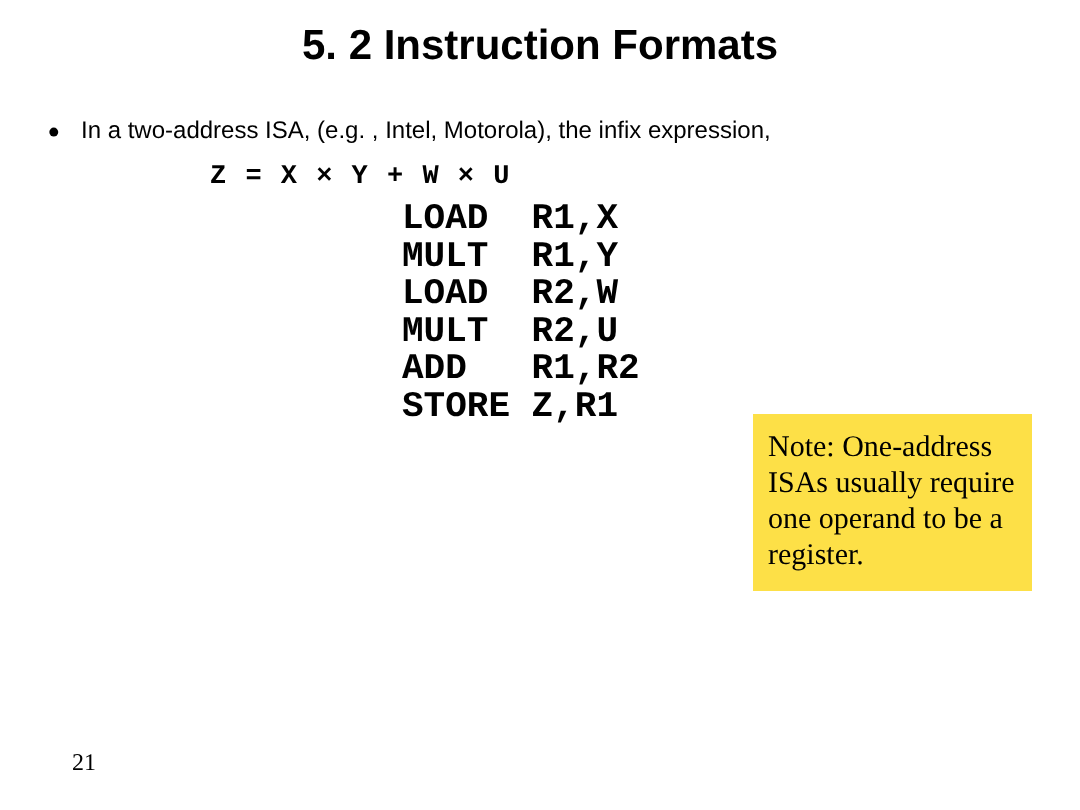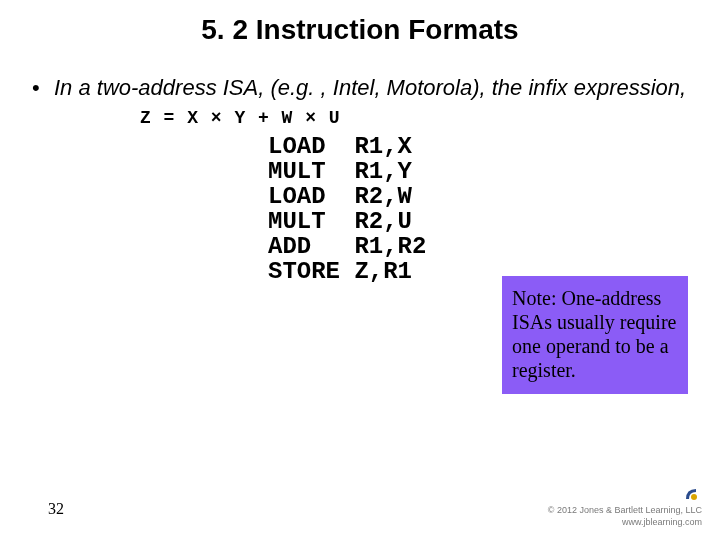--- a/index.html
+++ b/index.html
@@ -34,23 +34,22 @@
   }
   .bullet .dot {
     width: 24px;
     flex: 0 0 24px;
     font-size: 22px;
     line-height: 28px;
     text-align: left;
     padding-left: 2px;
   }
   .bullet .lead-text {
-    font-size: 22px;
+    font-size: 16px;
     line-height: 28px;
-    font-style: italic;
   }
   .infix-line {
     font-family: "Courier New", Courier, monospace;
     font-size: 18px;
     font-weight: bold;
     line-height: 28px;
     padding-left: 110px;
     margin-top: 2px;
     margin-bottom: 2px;
     letter-spacing: 1px;
@@ -67,21 +66,21 @@
     font-weight: bold;
     line-height: 25px;
     padding-left: 238px;
     white-space: pre;
   }
   .note-box {
     position: absolute;
     right: 32px;
     top: 276px;
     width: 186px;
-    background: #8b5cf6;
+    background: #fde047;
     padding: 10px 10px 12px 10px;
     font-family: "Times New Roman", Times, serif;
     font-size: 20px;
     line-height: 24px;
     color: #000;
   }
   .page-number {
     position: absolute;
     left: 48px;
     bottom: 22px;
@@ -121,25 +120,16 @@
     <div class="code-block">LOAD  R1,X
 MULT  R1,Y
 LOAD  R2,W
 MULT  R2,U
 ADD   R1,R2
 STORE Z,R1</div>
   </div>
 
   <div class="note-box">Note: One-address ISAs usually require one operand to be a register.</div>
 
-  <div class="page-number">32</div>
+  <div class="page-number">21</div>
 
-  <div class="copyright">
-    <span class="logo">
-      <svg width="14" height="14" viewBox="0 0 14 14">
-        <path d="M2 12 Q2 2 12 2 L12 5 Q5 5 5 12 Z" fill="#2a4b8d"></path>
-        <circle cx="10" cy="10" r="3" fill="#d9a400"></circle>
-      </svg>
-    </span><span class="cline">© 2012 Jones &amp; Bartlett Learning, LLC</span>
-    <span class="cline">www.jblearning.com</span>
-  </div>
 
 </div>
 
 </body></html>

